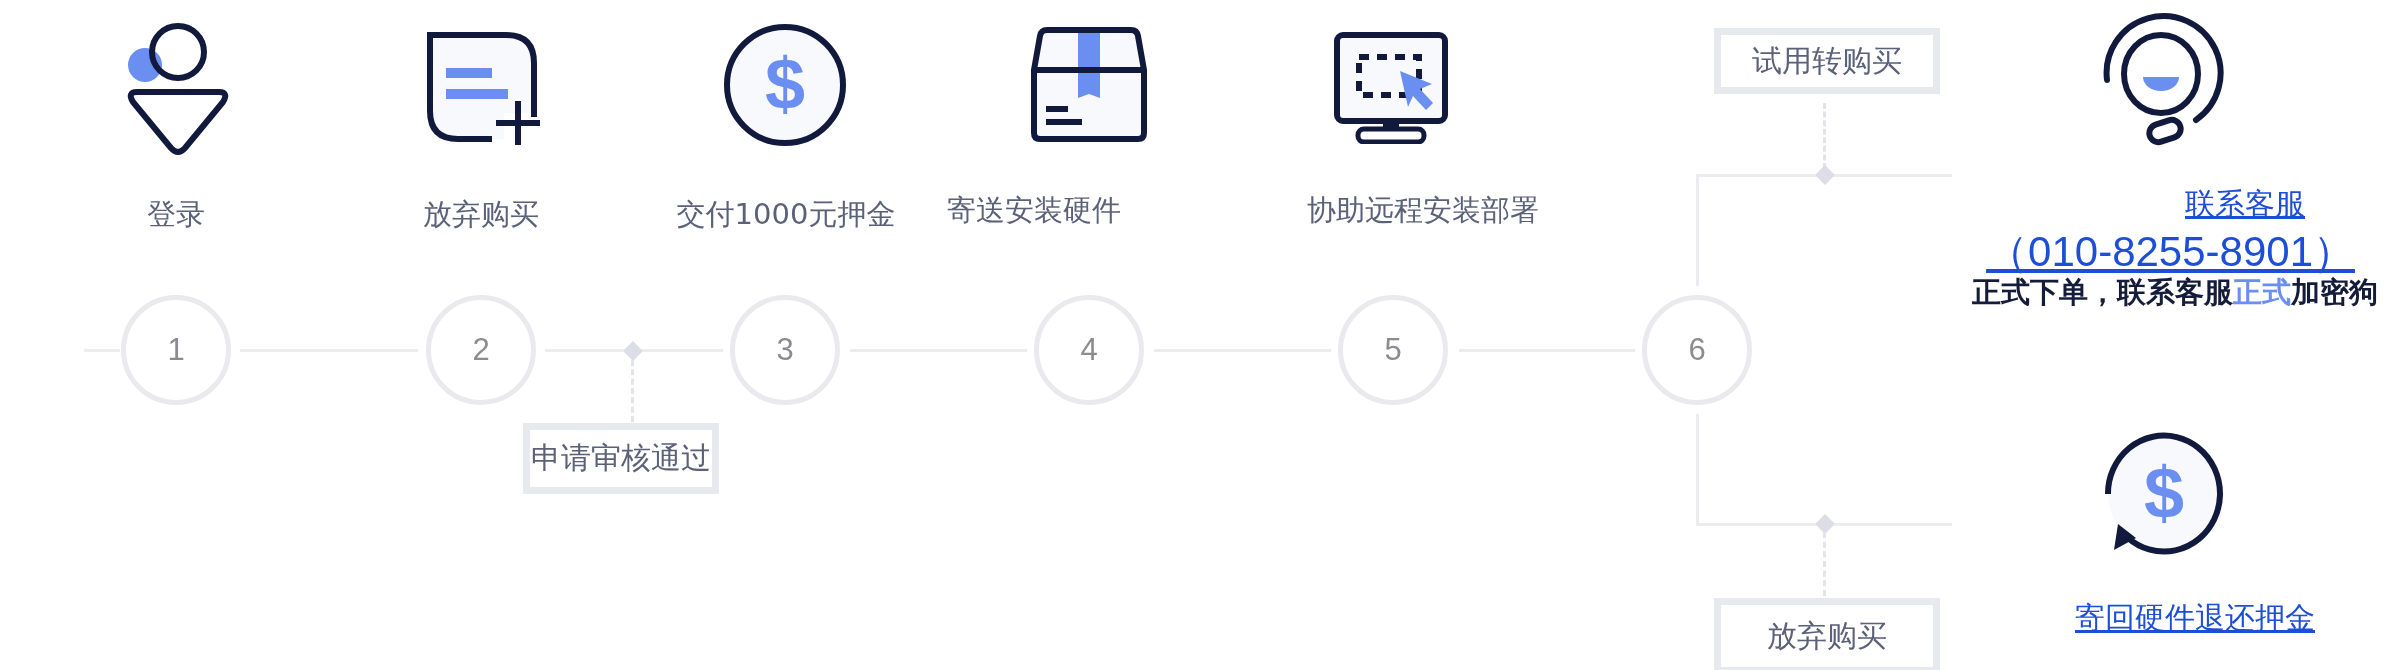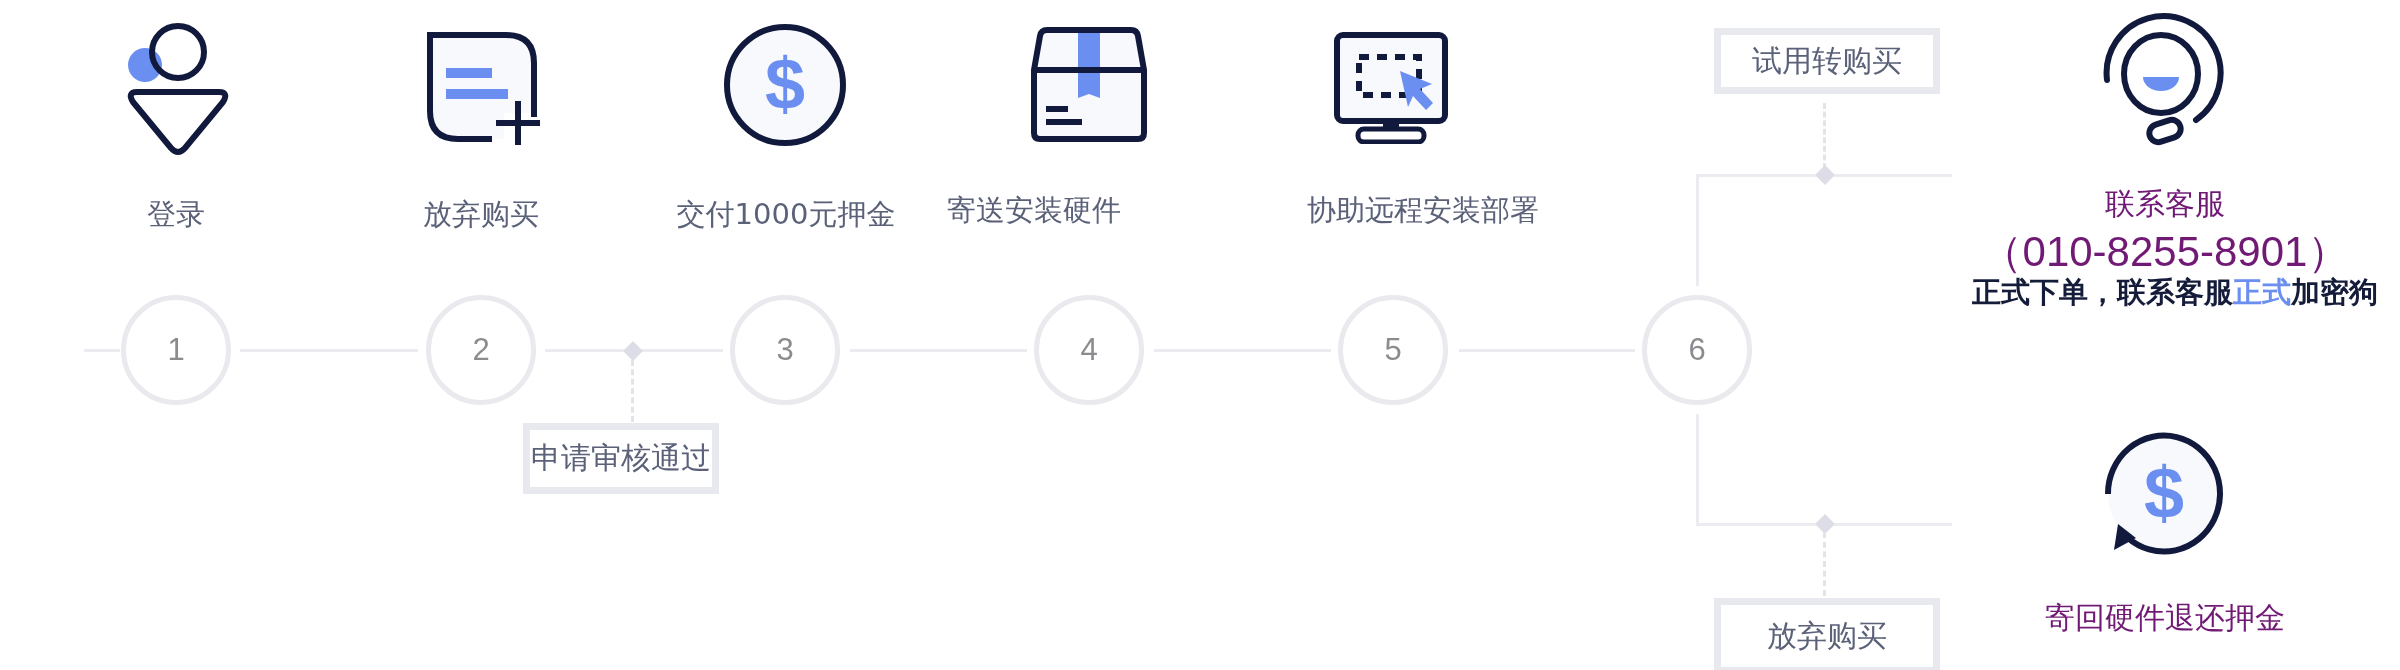--- a/index.html
+++ b/index.html
@@ -20,21 +20,21 @@
   .hline { position: absolute; height: 3px; background: #ececf0; }
   .vline { position: absolute; width: 3px; background: #ececf0; }
   .dash { position: absolute; width: 0; border-left: 3px dashed #e3e4ea; }
   .diamond { position: absolute; width: 14px; height: 14px; margin-left: -7px; margin-top: -7px;
     background: #dcdde6; transform: rotate(45deg); }
   .tag-box {
     position: absolute; border: 7px solid #e8e9ee; background: #fff;
     display: flex; align-items: center; justify-content: center;
     font-size: 30px; color: #5a6178; white-space: nowrap;
   }
-  .side-label { position: absolute; text-align: center; white-space: nowrap; color: #701a75; font-size: 30px; }
+  .side-label { position: absolute; text-align: right; white-space: nowrap; color: #1d4ed8; font-size: 30px; text-decoration: underline; }
   .final-note { position: absolute; left: 1960px; top: 272px; width: 430px; text-align: center;
     font-size: 29px; font-weight: bold; color: #141c3a; white-space: nowrap; line-height: 40px; }
   .final-note .hl { color: #6b8ff0; }
 </style>
 </head>
 <body>
 
 <div class="abs icon" style="left:125px;top:20px;width:110px;height:138px;">
   <svg viewBox="0 0 110 138">
     <circle cx="20" cy="45" r="17" fill="#6b8ff0"></circle>

